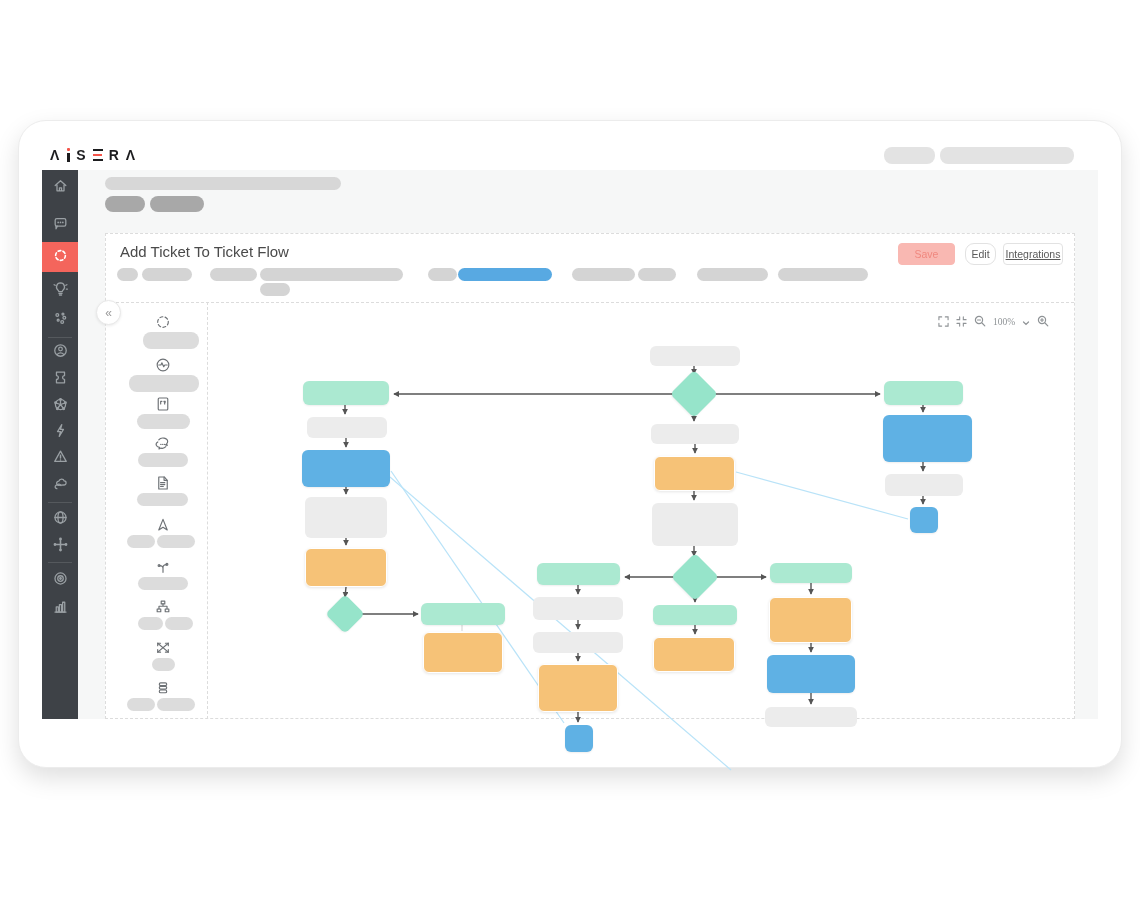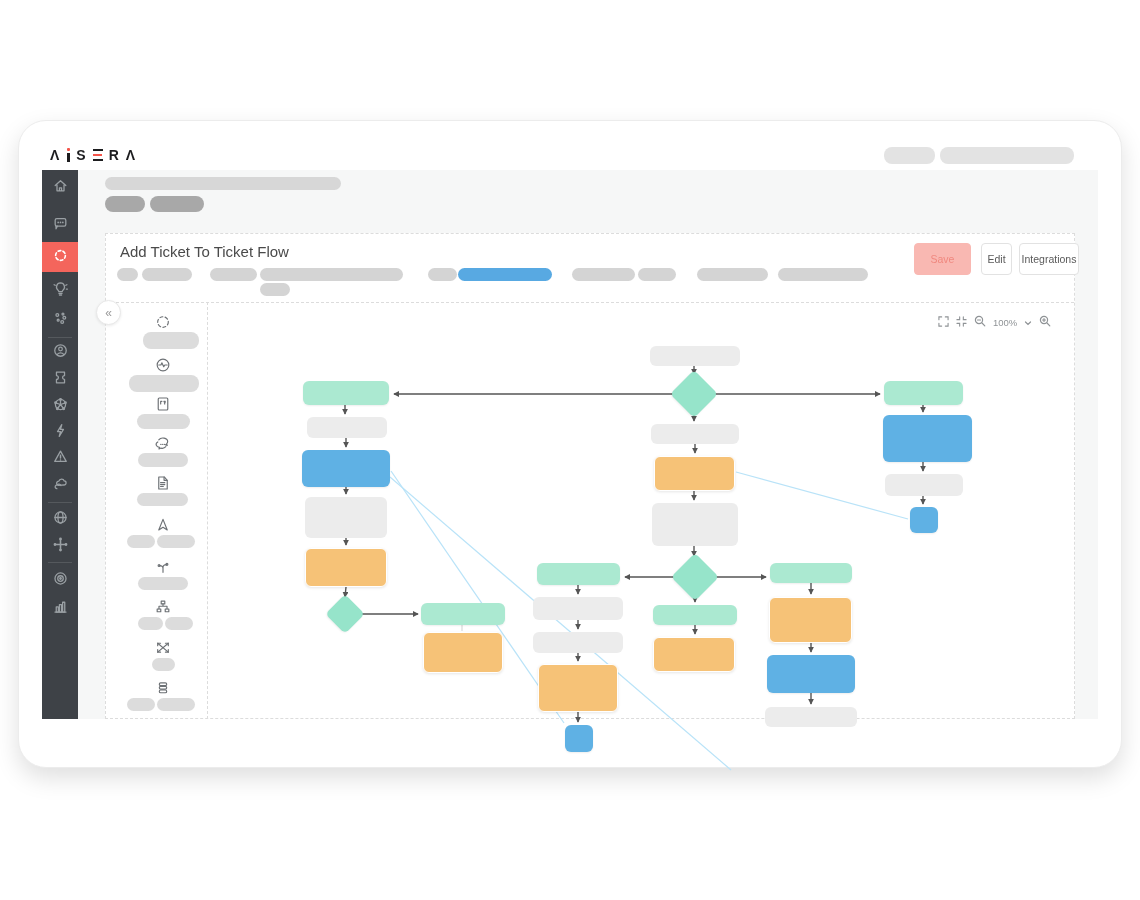--- a/index.html
+++ b/index.html
@@ -28,36 +28,36 @@
   .sb-item { position:absolute; left:0; width:36px; height:26px; display:flex; align-items:center; justify-content:center; }
   .sb-item.active { background:#f4655c; height:30px; }
   .sb-div { position:absolute; left:6px; width:24px; border-top:1px solid #55595d; }
   .sb-item svg { stroke:#9aa0a4; fill:none; stroke-width:1.2; stroke-linecap:round; stroke-linejoin:round; }
   .sb-item.active svg { stroke:#ffffff; stroke-width:1.5; }
 
   
   .panel { position:absolute; left:105px; top:233px; width:970px; height:486px; background:#fff;
            border:1px dashed #dcdcdc; z-index:2; }
   .page-title { position:absolute; left:120px; top:243px; font-size:15px; color:#4a4a4a; z-index:3; }
-  .btn { position:absolute; top:243px; height:32px; border-radius:4px; font-size:10.5px; display:flex; align-items:center; justify-content:center; z-index:3;margin-left:16px; }
+  .btn { position:absolute; top:243px; height:22px; border-radius:4px; font-size:10.5px; display:flex; align-items:center; justify-content:center; z-index:3; }
   .btn-save { left:898px; width:57px; background:#f9b8b2; color:#f0887f; border:1px solid #f9b8b2; }
   .btn-ghost { background:#fff; border:1px solid #e2e2e2; color:#5a5a5a; }
-  .btn-edit { left:965px; width:31px; }
-  .btn-int  { left:1003px; width:60px; }
+  .btn-edit { left:965px; width:31px;border-radius:9px; }
+  .btn-int  { left:1003px; width:60px;text-decoration:underline; }
 
   .ws-topline { position:absolute; left:106px; top:302px; width:968px; border-top:1px dashed #dcdcdc; z-index:3; }
   .ws-vline  { position:absolute; left:207px; top:302px; height:417px; border-left:1px dashed #dcdcdc; z-index:3; }
   .collapse-btn { position:absolute; left:96px; top:300px; width:25px; height:25px; border-radius:50%; background:#fff;
                   border:1px solid #e8e8e8; box-shadow:0 1px 3px rgba(0,0,0,.08); color:#9a9a9a; font-size:12px;
                   display:flex; align-items:center; justify-content:center; z-index:5; }
 
   
   .ztools { position:absolute; left:938px; top:313px; display:flex; align-items:center; gap:7px; z-index:5; color:#8f9396; }
   .ztools svg { stroke:#8f9396; fill:none; stroke-width:1.2; stroke-linecap:round; }
-  .zlevel { font-size:9.5px; color:#8f9396; }
+  .zlevel { font-size:9.5px; color:#8f9396;font-family:Liberation Serif, serif; }
 
   
   .pal-icon { position:absolute; width:20px; height:20px; display:flex; align-items:center; justify-content:center; z-index:4; }
   .pal-icon svg { stroke:#6d7175; fill:none; stroke-width:1.1; stroke-linecap:round; stroke-linejoin:round; }
   .pal-pill { position:absolute; background:#dcdcdc; border-radius:8px; z-index:4; }
 
   
   #edge-layer { position:absolute; left:0; top:0; width:1140px; height:900px; z-index:3; pointer-events:none; }
   .node { position:absolute; border-radius:6px; z-index:4; box-shadow:0 1px 2px rgba(0,0,0,.07); }
   .node.mint { background:#abe9d1; }

